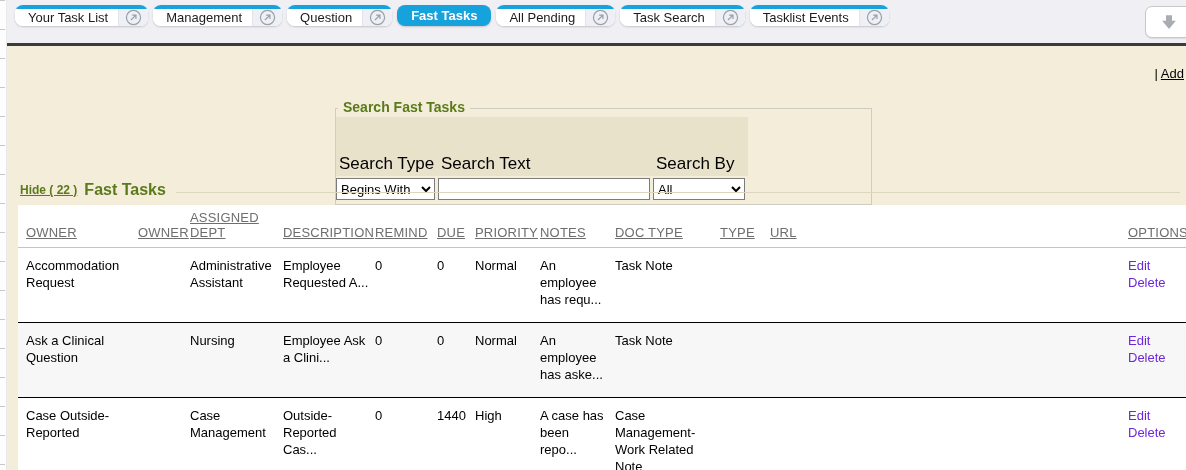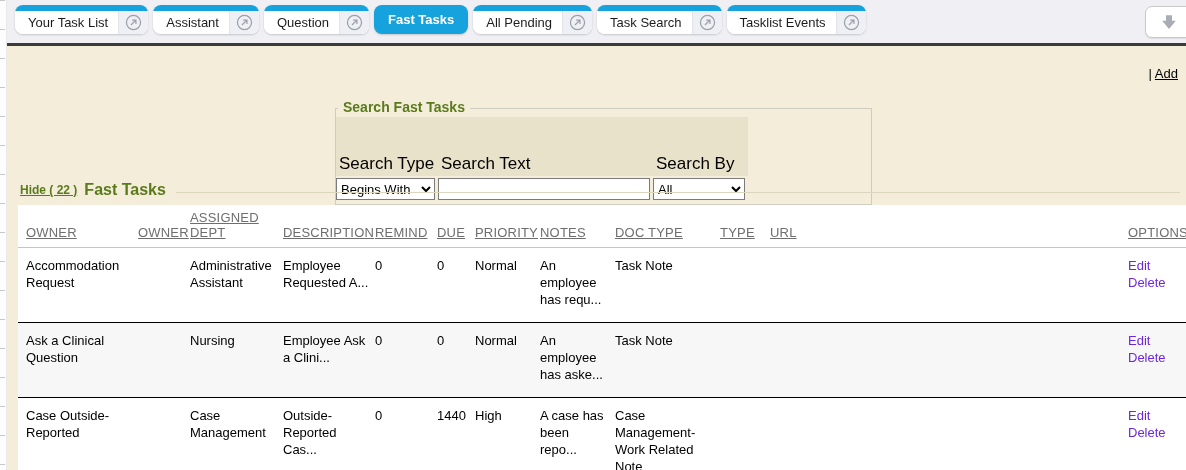--- a/index.html
+++ b/index.html
@@ -29,21 +29,21 @@
     background:#f0eff4;
     border-bottom:3px solid #3b3b3b;
     display:flex; align-items:flex-start;
     padding:5px 0 0 8px; gap:5px;
   }
   .tab {
     display:flex; flex-direction:column;
     border-radius:8px; overflow:hidden;
     background:#fff;
     box-shadow:0 1px 2px rgba(0,0,0,.18);
-    height:29px; cursor:pointer; flex:0 0 auto;
+    height:21px; cursor:pointer; flex:0 0 auto;
   }
   .tab .strip { height:6px; background:#16a3dd; }
   .tab .tab-body { display:flex; align-items:center; flex:1; background:#fff; }
   .tab .tab-label { font-size:13px; color:#1c1c1c; padding:0 10px 0 13px; white-space:nowrap; }
   .tab .icon-cell {
     width:30px; align-self:stretch; display:flex; align-items:center; justify-content:center;
     background:#eef0f5; border-left:1px solid #e3e3ea;
   }
   .tab.active {
     background:#16a3dd; justify-content:center;
@@ -57,21 +57,21 @@
     display:flex; align-items:center; justify-content:center;
     box-shadow:0 1px 1px rgba(0,0,0,.08); cursor:pointer;
   }
 
   
   .content {
     position:absolute; left:7px; right:0; top:46px; bottom:0;
     background:#f3edda; overflow:hidden;
   }
   .add-line {
-    position:absolute; top:20px; right:8px;
+    position:absolute; top:20px; right:2px;
     font-size:13px; color:#000; white-space:nowrap;
   }
   .add-line a { color:#000; text-decoration:underline; cursor:pointer; }
 
   
   .search-panel {
     position:absolute; left:328px; top:62px; width:537px;
     border:1px solid #cdcdc2;
     padding:8px 4px 4px 0;
   }
@@ -158,21 +158,21 @@
               <circle cx="9" cy="9" r="7.5" fill="none" stroke="#9aa0a8" stroke-width="1.3"></circle>
               <path d="M6.3 11.7 L11.3 6.7 M7.6 6.5 h4 v4" fill="none" stroke="#9aa0a8" stroke-width="1.3"></path>
             </svg>
         </span>
       </div>
     </div>
 
     <div class="tab">
       <div class="strip"></div>
       <div class="tab-body">
-        <span class="tab-label">Assistant</span>
+        <span class="tab-label">Management</span>
         <span class="icon-cell">
           <svg class="ext-icon" viewBox="0 0 18 18">
               <circle cx="9" cy="9" r="7.5" fill="none" stroke="#9aa0a8" stroke-width="1.3"></circle>
               <path d="M6.3 11.7 L11.3 6.7 M7.6 6.5 h4 v4" fill="none" stroke="#9aa0a8" stroke-width="1.3"></path>
             </svg>
         </span>
       </div>
     </div>
 
     <div class="tab">

